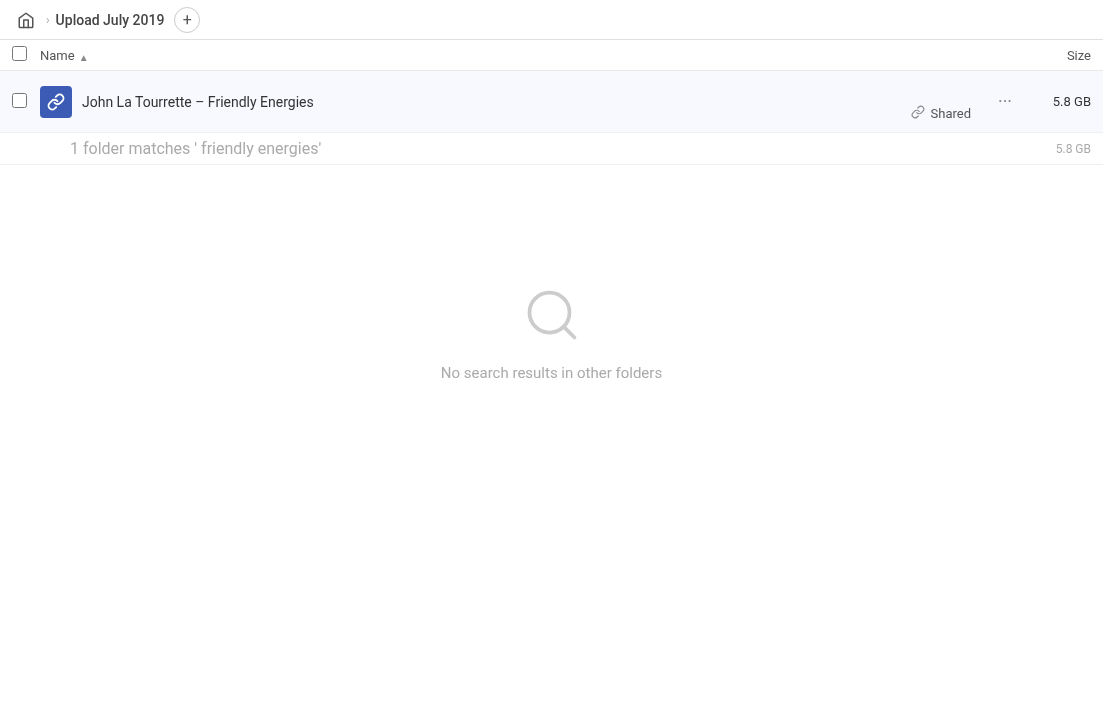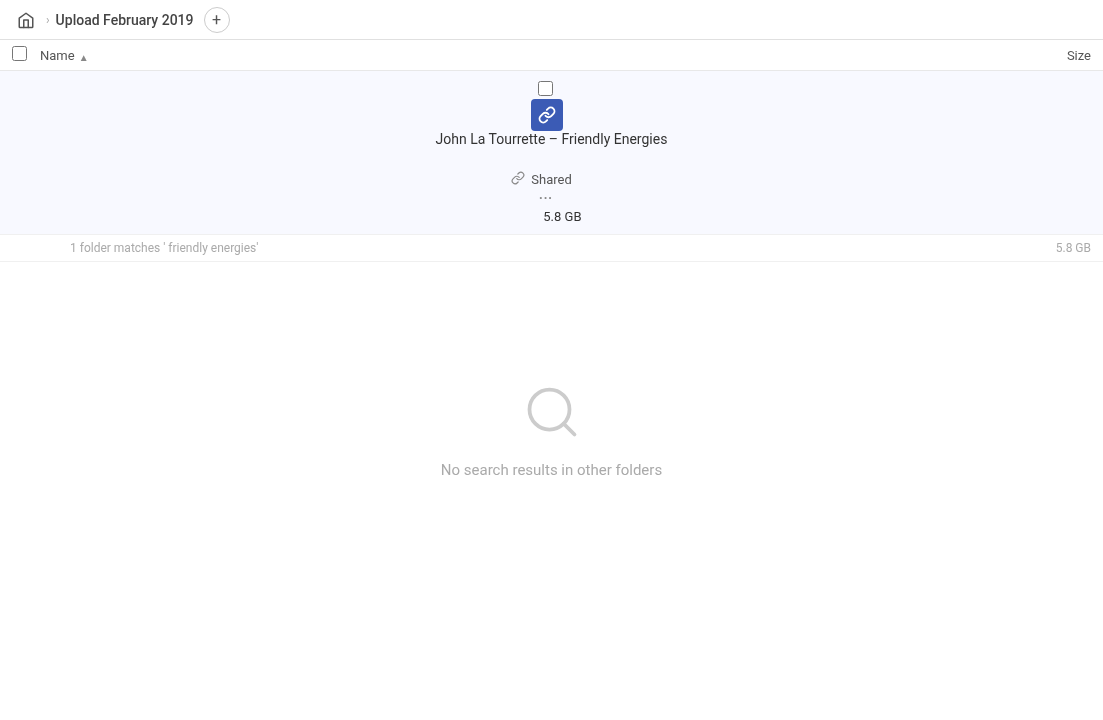--- a/index.html
+++ b/index.html
@@ -88,21 +88,20 @@
     }
 
     
     .file-row {
       display: flex;
       align-items: center;
       padding: 10px 12px;
       border-bottom: 1px solid #f0f0f0;
       background: #f8f9ff;
       cursor: pointer;
-      flex-direction: column;
     }
     .file-icon {
       width: 32px;
       height: 32px;
       background: #3b5bb5;
       border-radius: 4px;
       display: flex;
       align-items: center;
       justify-content: center;
       flex-shrink: 0;
@@ -146,21 +145,21 @@
 
     
     .match-row {
       display: flex;
       align-items: center;
       padding: 6px 12px 6px 70px;
       border-bottom: 1px solid #f0f0f0;
     }
     .match-text {
       flex: 1;
-      font-size: 12px;
+      font-size: 16px;
       color: #aaa;
     }
     .match-size {
       width: 60px;
       text-align: right;
       font-size: 12px;
       color: #aaa;
     }
 
     
@@ -191,21 +190,21 @@
 <body>
 
 <div class="header">
   <div class="home-icon-wrap">
     <svg width="18" height="18" viewBox="0 0 24 24" fill="none" stroke="#555" stroke-width="2" stroke-linecap="round" stroke-linejoin="round">
       <path d="M3 9.5L12 3l9 6.5V21a1 1 0 0 1-1 1H4a1 1 0 0 1-1-1V9.5z"></path>
       <polyline points="9 22 9 12 15 12 15 22"></polyline>
     </svg>
   </div>
   <span class="breadcrumb-separator">›</span>
-  <span class="breadcrumb-title">Upload February 2019</span>
+  <span class="breadcrumb-title">Upload July 2019</span>
   <div class="add-button">+</div>
 </div>
 
 <div class="col-headers">
   <div class="col-checkbox">
     <input type="checkbox" style="">
   </div>
   <div class="col-name">
     <span>Name</span>
     <span class="sort-indicator">▲</span>

